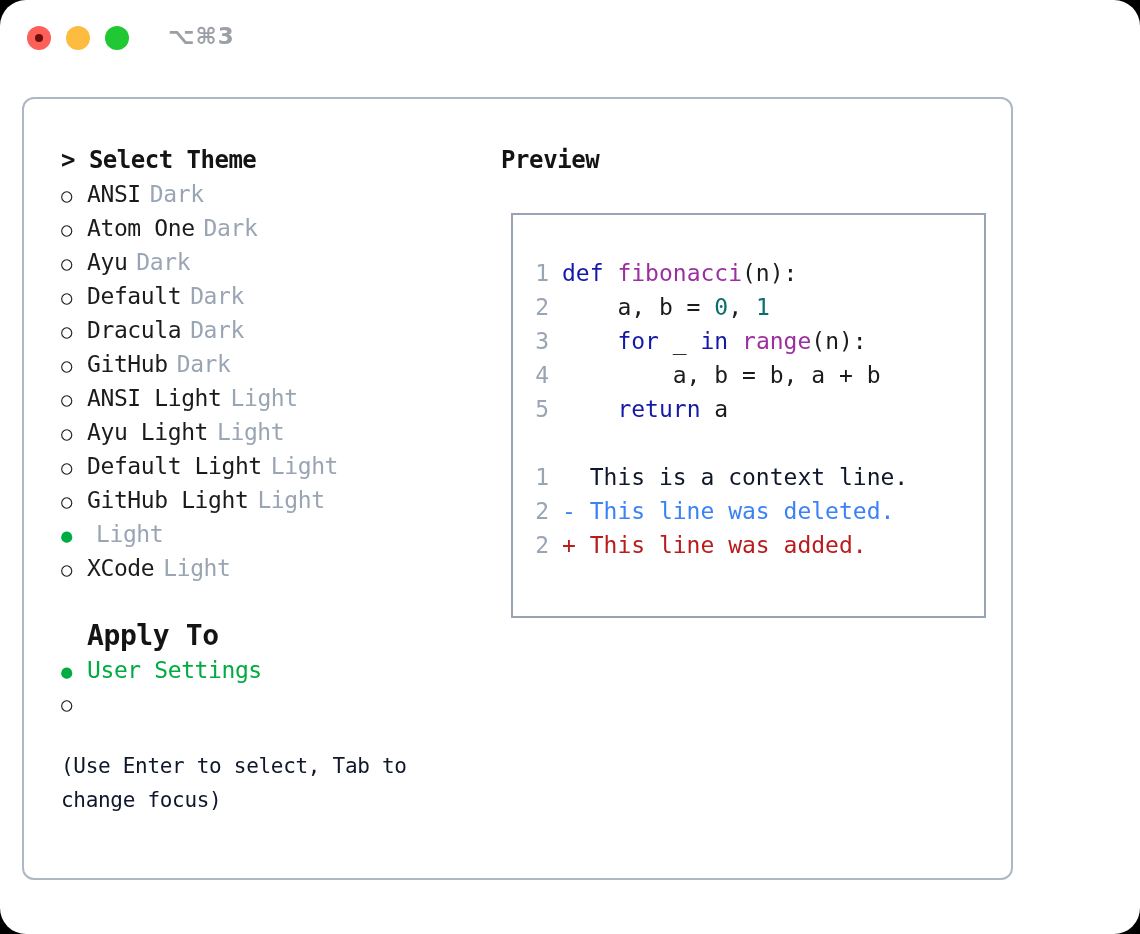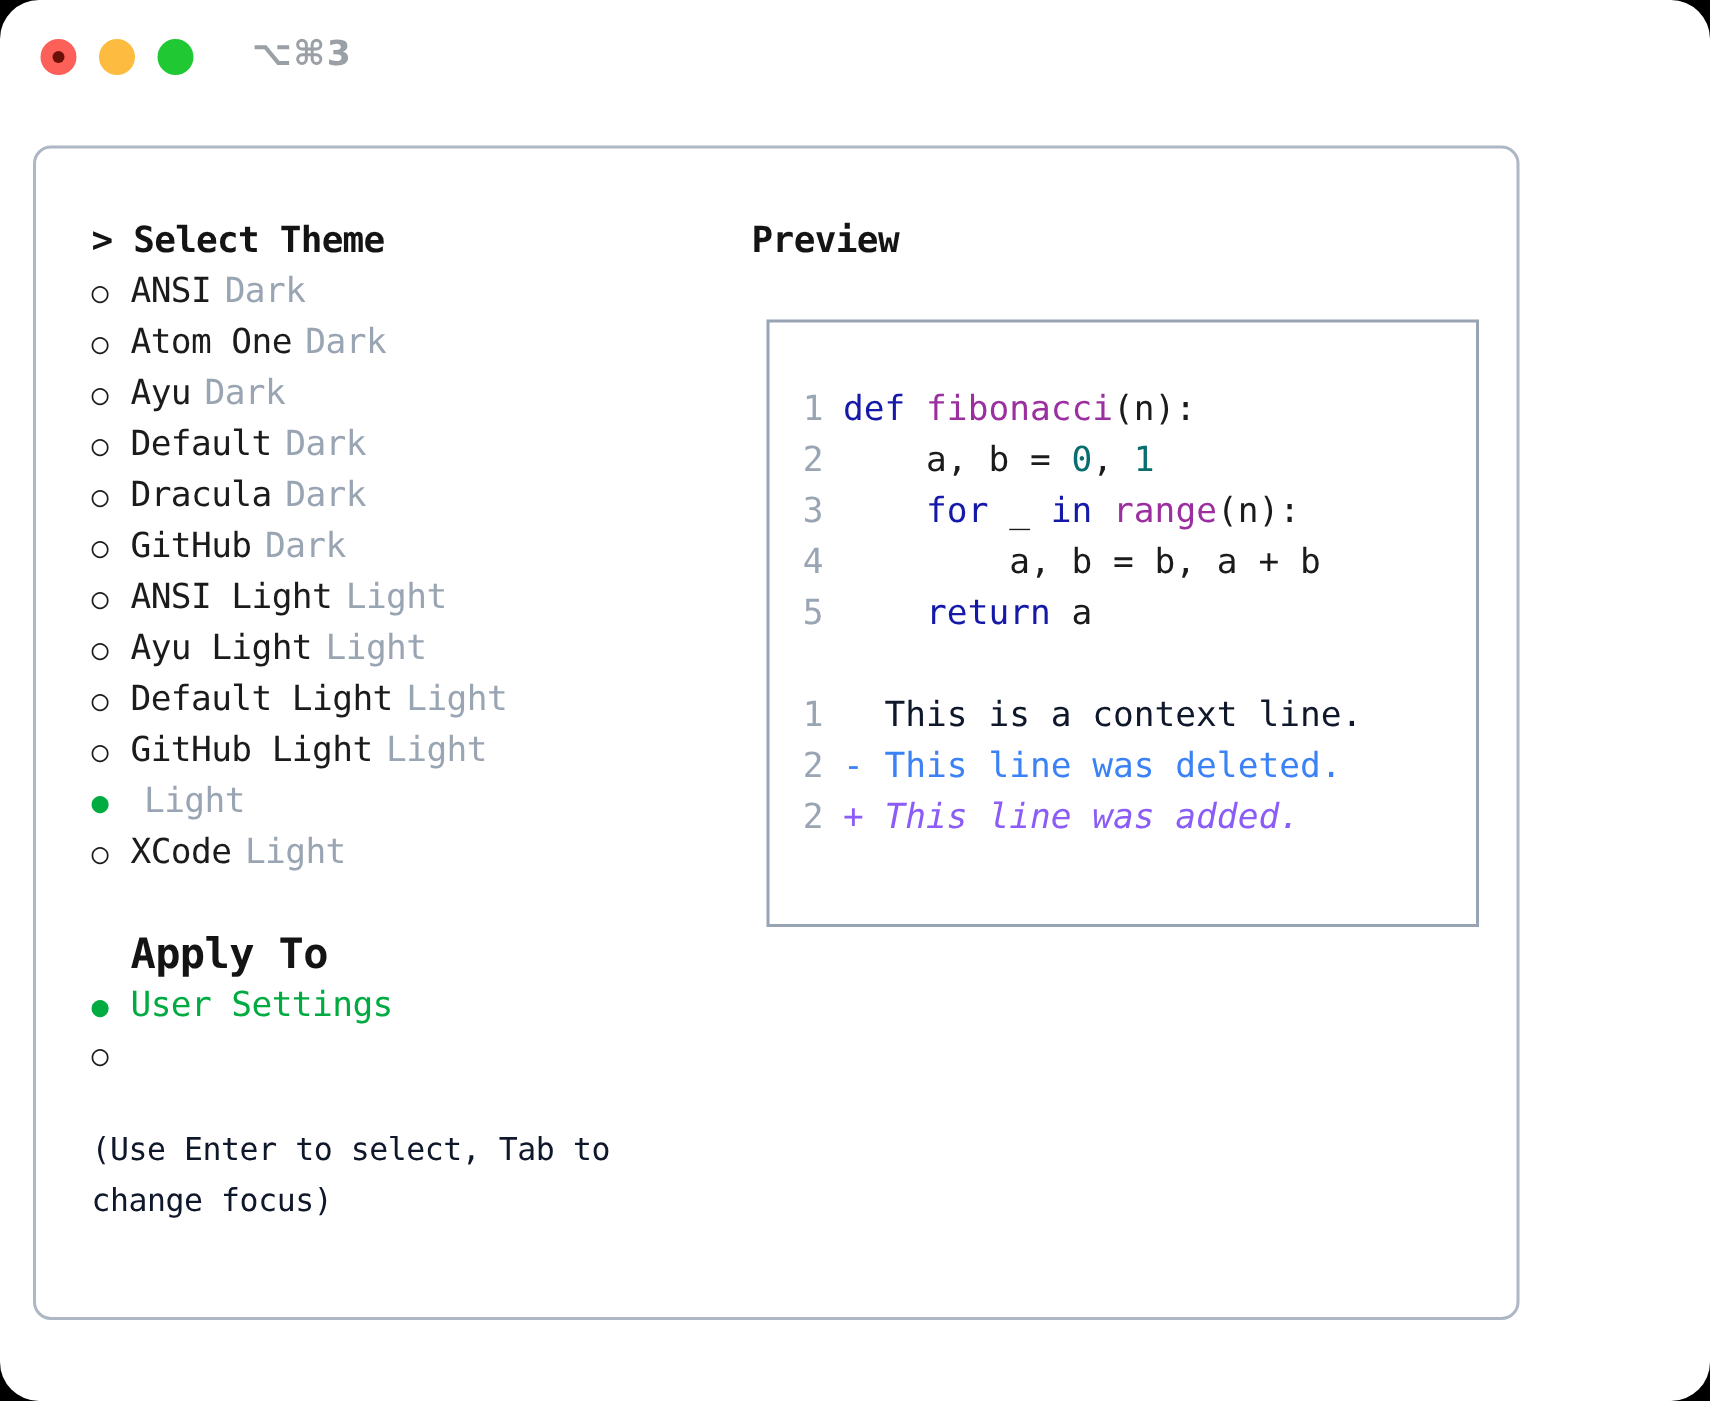--- a/index.html
+++ b/index.html
@@ -209,21 +209,21 @@
     margin-right: 13px;
   }
   .ctext { white-space: pre; }
 
   .kw   { color: #1419a8; }
   .fn   { color: #9c2fa0; }
   .num  { color: #0a6e6e; }
   .pl   { color: #1b1b1b; }
   .ctx  { color: #0f172a; }
   .del  { color: #3b82f6; }
-  .add  { color: #8b5cf6; font-style: italic; }
+  .add  { color: #b91c1c; }
 
   .gap-line { height: 34px; }
 </style>
 </head>
 <body>
 
 <div class="window">
 
   <div class="titlebar">
     <div class="traffic">

